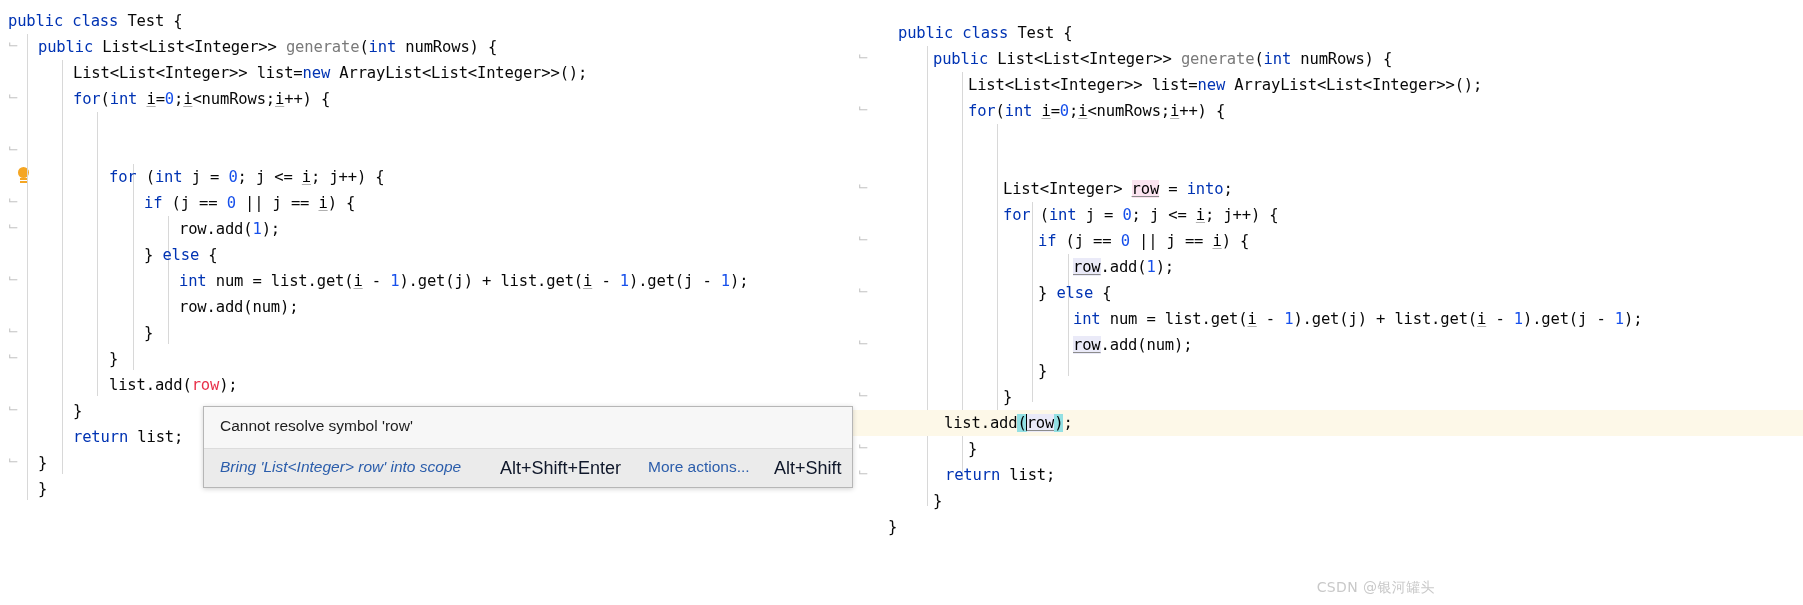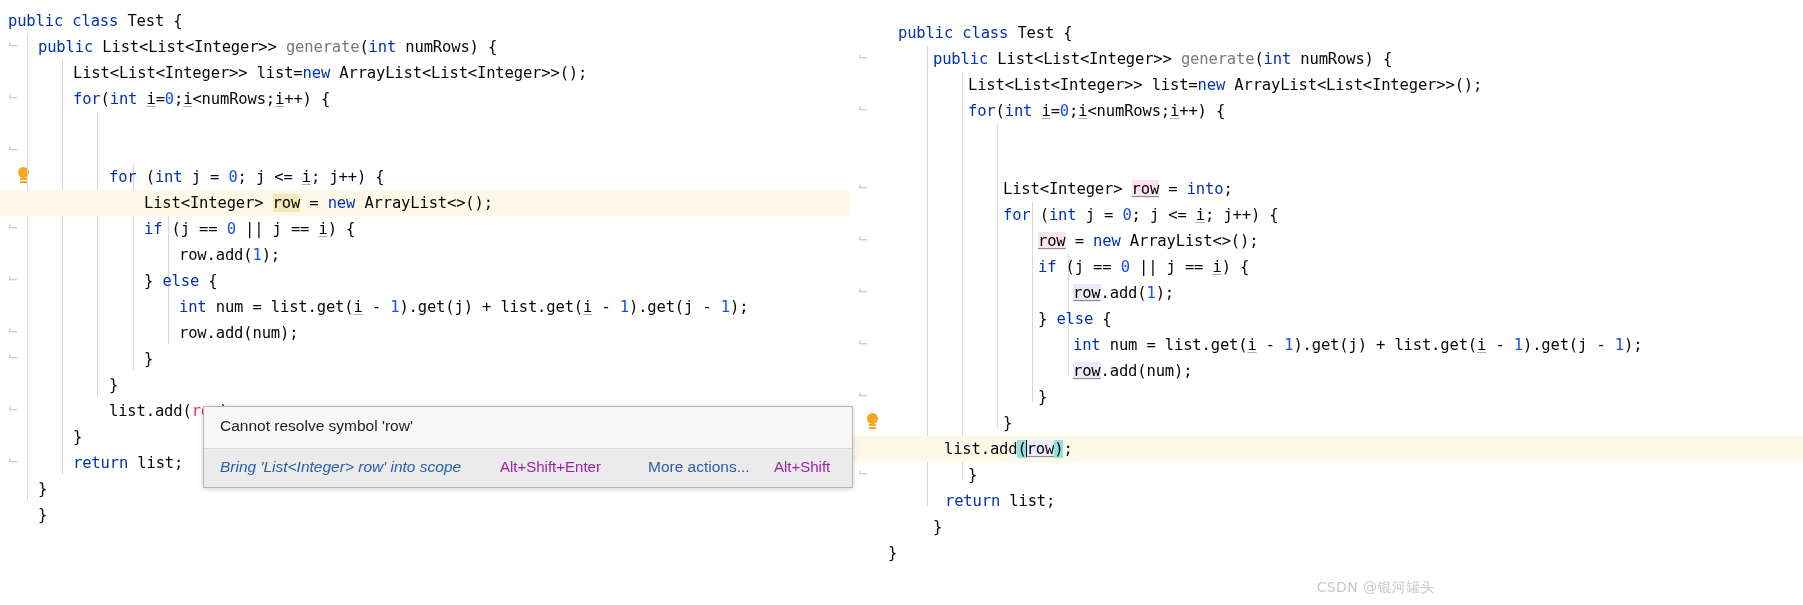--- a/index.html
+++ b/index.html
@@ -93,21 +93,21 @@
     height: 38px;
     background: #ebebeb;
     border-top: 1px solid #dcdcdc;
   }
   .act-link {
     position: absolute; top: 9px;
     font-size: 15.5px; color: #2b5dab; cursor: pointer;
   }
   .act-key {
     position: absolute; top: 9px;
-    font-size: 15px; color: #a21caf;
+    font-size: 18px; color: #0f172a;
   }
   #act1 { left: 16px; font-style: italic; }
   #key1 { left: 296px; }
   #act2 { left: 444px; }
   #key2 { left: 570px; }
 
   
   .watermark {
     position: absolute; right: 14px; bottom: 8px;
     font-family: "DejaVu Sans", sans-serif;
@@ -147,21 +147,20 @@
     <div class="iguide" style="left:168px; top:216px; height:128px;"></div>
 
     <div class="code-area" style="padding-top:8px;">
       <div class="line"><span class="line-text" style="left:8px"><span class="kw">public class</span> <span class="plain">Test {</span></span></div>
       <div class="line"><span class="line-text" style="left:38px"><span class="kw">public</span> <span class="plain">List&lt;List&lt;Integer&gt;&gt; </span><span class="mth">generate</span><span class="plain">(</span><span class="kw">int</span> <span class="plain">numRows) {</span></span></div>
       <div class="line"><span class="line-text" style="left:73px"><span class="plain">List&lt;List&lt;Integer&gt;&gt; list=</span><span class="kw">new</span> <span class="plain">ArrayList&lt;List&lt;Integer&gt;&gt;();</span></span></div>
       <div class="line"><span class="line-text" style="left:73px"><span class="kw">for</span><span class="plain">(</span><span class="kw">int</span> <span class="param">i</span><span class="plain">=</span><span class="num">0</span><span class="plain">;</span><span class="param">i</span><span class="plain">&lt;numRows;</span><span class="param">i</span><span class="plain">++) {</span></span></div>
       <div class="line"></div>
       <div class="line"></div>
       <div class="line"><span class="line-text" style="left:109px"><span class="kw">for</span> <span class="plain">(</span><span class="kw">int</span> <span class="plain">j = </span><span class="num">0</span><span class="plain">; j &lt;= </span><span class="param">i</span><span class="plain">; j++) {</span></span></div>
-      <div class="line hl"><span class="line-text" style="left:144px"><span class="plain">List&lt;Integer&gt; </span><span class="ident-write">row</span><span class="plain"> = </span><span class="kw">new</span> <span class="plain">ArrayList&lt;&gt;();</span></span></div>
       <div class="line"><span class="line-text" style="left:144px"><span class="kw">if</span> <span class="plain">(j == </span><span class="num">0</span><span class="plain"> || j == </span><span class="param">i</span><span class="plain">) {</span></span></div>
       <div class="line"><span class="line-text" style="left:179px"><span class="plain">row.add(</span><span class="num">1</span><span class="plain">);</span></span></div>
       <div class="line"><span class="line-text" style="left:144px"><span class="plain">} </span><span class="kw">else</span> <span class="plain">{</span></span></div>
       <div class="line"><span class="line-text" style="left:179px"><span class="kw">int</span> <span class="plain">num = list.get(</span><span class="param">i</span><span class="plain"> - </span><span class="num">1</span><span class="plain">).get(j) + list.get(</span><span class="param">i</span><span class="plain"> - </span><span class="num">1</span><span class="plain">).get(j - </span><span class="num">1</span><span class="plain">);</span></span></div>
       <div class="line"><span class="line-text" style="left:179px"><span class="plain">row.add(num);</span></span></div>
       <div class="line"><span class="line-text" style="left:144px"><span class="plain">}</span></span></div>
       <div class="line"><span class="line-text" style="left:109px"><span class="plain">}</span></span></div>
       <div class="line"><span class="line-text" style="left:109px"><span class="plain">list.add(</span><span class="err">row</span><span class="plain">);</span></span></div>
       <div class="line"><span class="line-text" style="left:73px"><span class="plain">}</span></span></div>
       <div class="line"><span class="line-text" style="left:73px"><span class="kw">return</span> <span class="plain">list;</span></span></div>
@@ -196,21 +195,20 @@
 
     <div class="code-area" style="padding-top:20px;">
       <div class="line"><span class="line-text" style="left:48px"><span class="kw">public class</span> <span class="plain">Test {</span></span></div>
       <div class="line"><span class="line-text" style="left:83px"><span class="kw">public</span> <span class="plain">List&lt;List&lt;Integer&gt;&gt; </span><span class="mth">generate</span><span class="plain">(</span><span class="kw">int</span> <span class="plain">numRows) {</span></span></div>
       <div class="line"><span class="line-text" style="left:118px"><span class="plain">List&lt;List&lt;Integer&gt;&gt; list=</span><span class="kw">new</span> <span class="plain">ArrayList&lt;List&lt;Integer&gt;&gt;();</span></span></div>
       <div class="line"><span class="line-text" style="left:118px"><span class="kw">for</span><span class="plain">(</span><span class="kw">int</span> <span class="param">i</span><span class="plain">=</span><span class="num">0</span><span class="plain">;</span><span class="param">i</span><span class="plain">&lt;numRows;</span><span class="param">i</span><span class="plain">++) {</span></span></div>
       <div class="line"></div>
       <div class="line"></div>
       <div class="line"><span class="line-text" style="left:153px"><span class="plain">List&lt;Integer&gt; </span><span class="ident-pink">row</span><span class="plain"> = </span><span class="kw">into</span><span class="plain">;</span></span></div>
       <div class="line"><span class="line-text" style="left:153px"><span class="kw">for</span> <span class="plain">(</span><span class="kw">int</span> <span class="plain">j = </span><span class="num">0</span><span class="plain">; j &lt;= </span><span class="param">i</span><span class="plain">; j++) {</span></span></div>
-      <div class="line"><span class="line-text" style="left:188px"><span class="ident-pink">row</span><span class="plain"> = </span><span class="kw">new</span> <span class="plain">ArrayList&lt;&gt;();</span></span></div>
       <div class="line"><span class="line-text" style="left:188px"><span class="kw">if</span> <span class="plain">(j == </span><span class="num">0</span><span class="plain"> || j == </span><span class="param">i</span><span class="plain">) {</span></span></div>
       <div class="line"><span class="line-text" style="left:223px"><span class="ident-read">row</span><span class="plain">.add(</span><span class="num">1</span><span class="plain">);</span></span></div>
       <div class="line"><span class="line-text" style="left:188px"><span class="plain">} </span><span class="kw">else</span> <span class="plain">{</span></span></div>
       <div class="line"><span class="line-text" style="left:223px"><span class="kw">int</span> <span class="plain">num = list.get(</span><span class="param">i</span><span class="plain"> - </span><span class="num">1</span><span class="plain">).get(j) + list.get(</span><span class="param">i</span><span class="plain"> - </span><span class="num">1</span><span class="plain">).get(j - </span><span class="num">1</span><span class="plain">);</span></span></div>
       <div class="line"><span class="line-text" style="left:223px"><span class="ident-read">row</span><span class="plain">.add(num);</span></span></div>
       <div class="line"><span class="line-text" style="left:188px"><span class="plain">}</span></span></div>
       <div class="line"><span class="line-text" style="left:153px"><span class="plain">}</span></span></div>
       <div class="line hl"><span class="line-text" style="left:94px"><span class="plain">list.add</span><span class="brace-hl">(</span><span class="caret"></span><span class="ident-read">row</span><span class="brace-hl">)</span><span class="plain">;</span></span></div>
       <div class="line"><span class="line-text" style="left:118px"><span class="plain">}</span></span></div>
       <div class="line"><span class="line-text" style="left:95px"><span class="kw">return</span> <span class="plain">list;</span></span></div>

